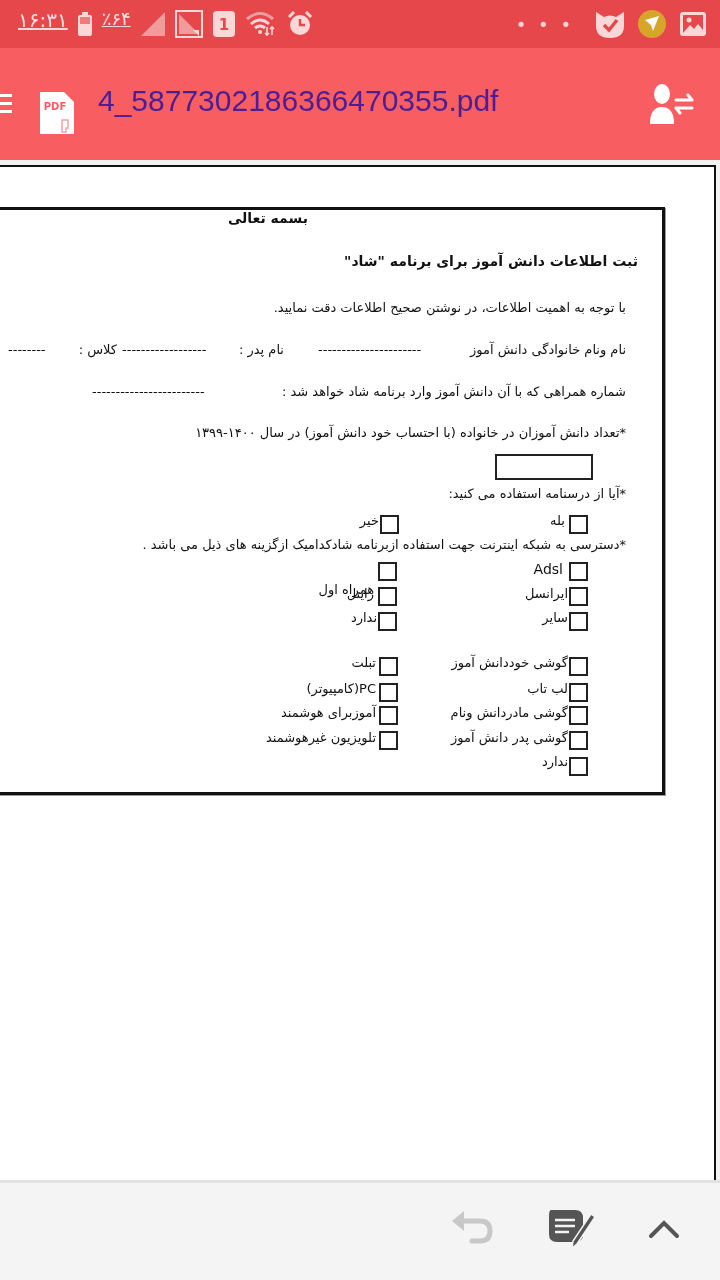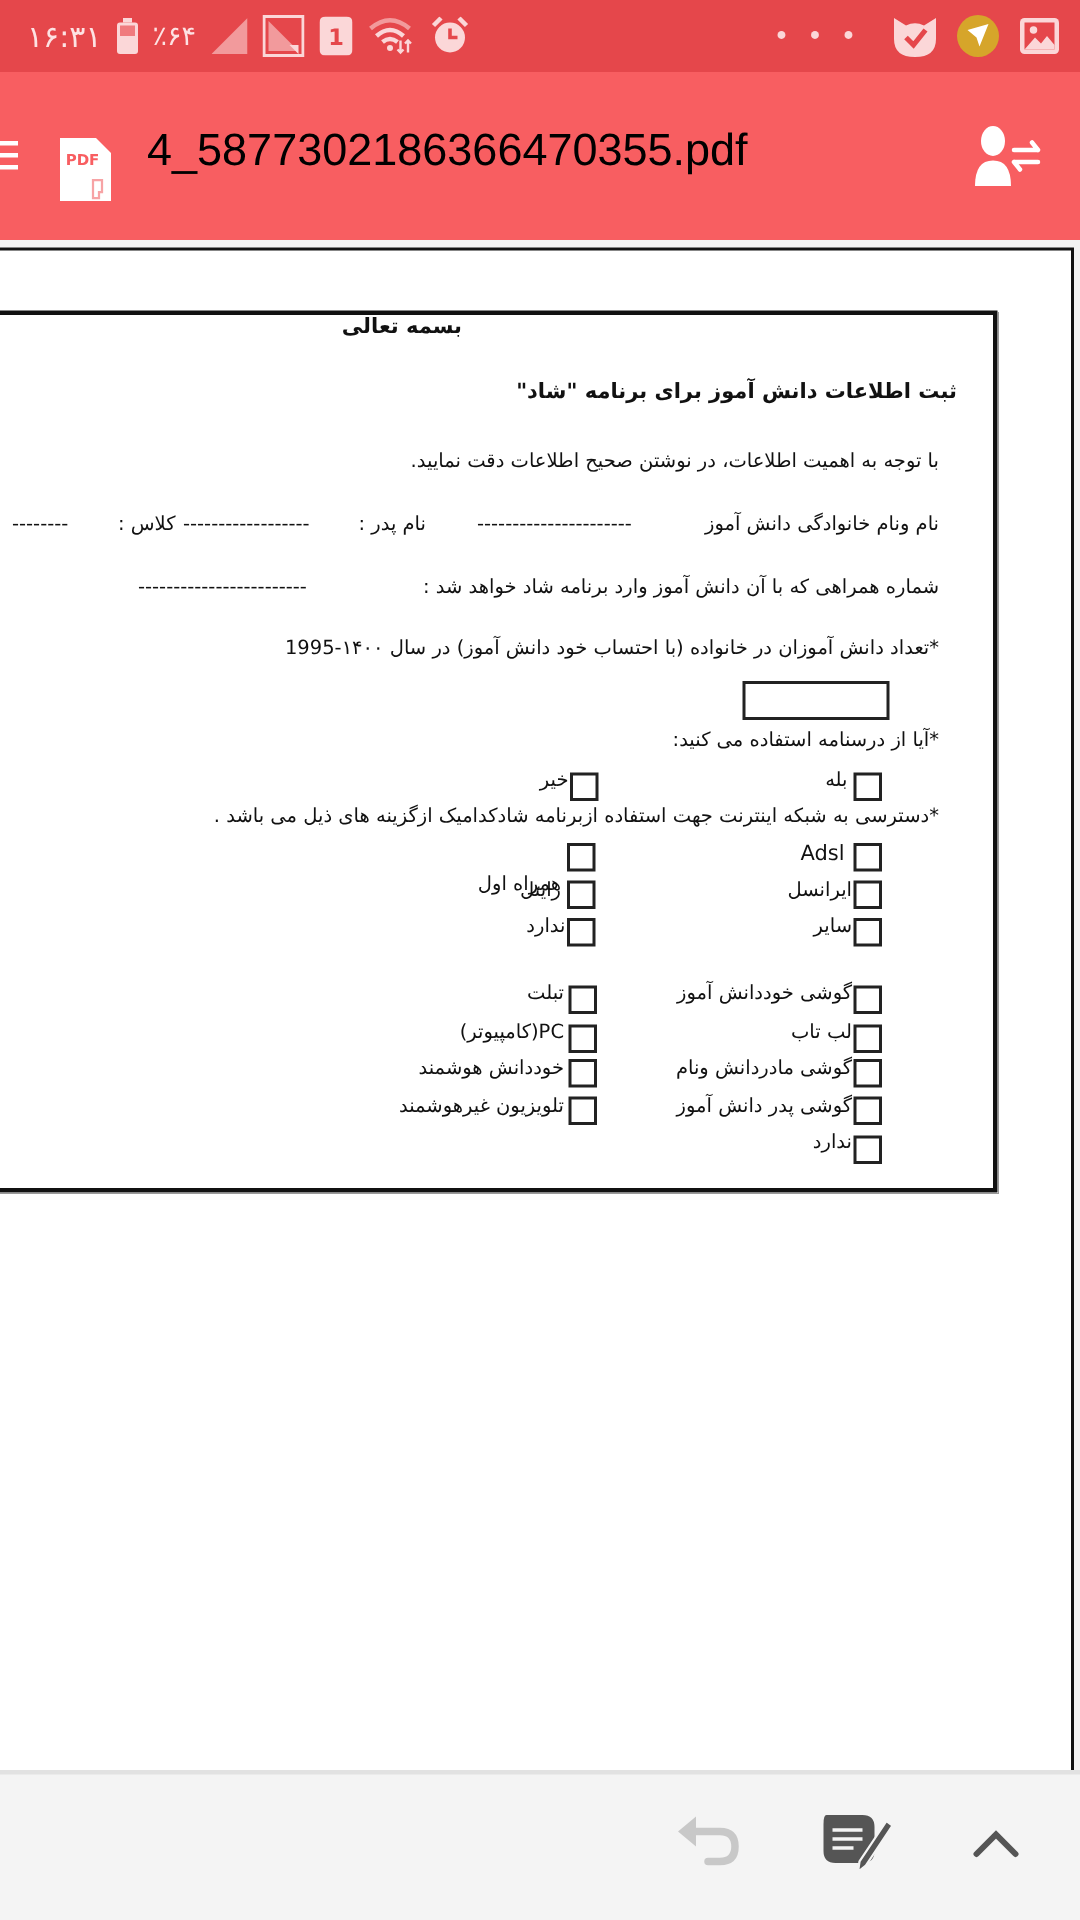--- a/index.html
+++ b/index.html
@@ -1,29 +1,29 @@
 <!DOCTYPE html>
 <html><head>
 <meta charset="utf-8">
 <style>
   * { box-sizing: border-box; margin: 0; padding: 0; }
   html, body { width: 720px; height: 1280px; overflow: hidden; background: #f2f2f2; font-family: "DejaVu Sans", sans-serif; }
   .status-bar { position: absolute; left: 0; top: 0; width: 720px; height: 48px; background: #e5474b; color: #fbd7d8; }
-  .status-bar .left { position: absolute; left: 18px; top: 8px; height: 32px; display: flex; align-items: center; gap: 10px; }
+  .status-bar .left { position: absolute; left: 18px; top: 8px; height: 32px; display: flex; gap: 10px; text-decoration: underline; }
   .status-bar .time { font-size: 20px; color: #fde2e3; letter-spacing: 1px; }
   .status-bar .pct { font-size: 18px; color: #fde2e3; }
   .status-bar .right { position: absolute; right: 14px; top: 8px; height: 32px; display: flex; align-items: center; gap: 14px; }
   .dots { font-size: 18px; letter-spacing: 3px; color: #fbd7d8; margin-right: 8px; }
   .ico { display: inline-flex; align-items: center; justify-content: center; }
 
   .app-bar { position: absolute; left: 0; top: 48px; width: 720px; height: 112px; background: #f85e61; }
   .app-bar .menu { position: absolute; left: 0; top: 46px; width: 12px; height: 22px; }
   .app-bar .menu span { display: block; height: 3px; background: #fff; margin-bottom: 5px; }
   .app-bar .pdf-icon { position: absolute; left: 40px; top: 44px; }
-  .app-bar .title { position: absolute; left: 98px; top: 36px; font-family: "Liberation Sans", sans-serif; font-size: 30px; color: #000000; }
+  .app-bar .title { position: absolute; left: 98px; top: 36px; font-family: "Liberation Sans", sans-serif; font-size: 30px; color: #4c1d95; }
   .app-bar .user-swap { position: absolute; right: 26px; top: 36px; }
 
   .viewer { position: absolute; left: 0; top: 160px; width: 720px; height: 1020px; background: #f2f2f2; overflow: hidden; }
   .page { position: absolute; left: -20px; top: 5px; width: 736px; height: 1030px; background: #fff; border: 2px solid #111; }
   .form-box { position: absolute; left: -30px; top: 40px; width: 713px; height: 588px; border: 3px solid #111; box-shadow: 1px 1px 0 #999; }
 
   .t { position: absolute; font-family: "DejaVu Sans", sans-serif; color: #111; white-space: nowrap; direction: rtl; }
   .b { font-weight: bold; }
   .cb { position: absolute; width: 19px; height: 19px; border: 2px solid #222; background: #fff; }
   .count-box { position: absolute; width: 98px; height: 26px; border: 2px solid #222; background: #fff; }
@@ -140,21 +140,21 @@
   <div class="t" style="right:94px; top:182px; font-size:13px;">نام ونام خانوادگی دانش آموز</div>
   <div class="t" style="left:318px; top:182px; font-size:13px;">----------------------</div>
   <div class="t" style="right:436px; top:182px; font-size:13px;">نام پدر :</div>
   <div class="t" style="left:122px; top:182px; font-size:13px;">------------------</div>
   <div class="t" style="right:603px; top:182px; font-size:13px;">کلاس :</div>
   <div class="t" style="left:8px; top:182px; font-size:13px;">--------</div>
 
   <div class="t" style="right:94px; top:224px; font-size:13px;">شماره همراهی که با آن دانش آموز وارد برنامه شاد خواهد شد :</div>
   <div class="t" style="left:92px; top:224px; font-size:13px;">------------------------</div>
 
-  <div class="t" style="right:94px; top:265px; font-size:13px;">*تعداد دانش آموزان در خانواده (با احتساب خود دانش آموز) در سال ۱۴۰۰-1995</div>
+  <div class="t" style="right:94px; top:265px; font-size:13px;">*تعداد دانش آموزان در خانواده (با احتساب خود دانش آموز) در سال ۱۴۰۰-۱۳۹۹</div>
   <div class="count-box" style="left:495px; top:294px;"></div>
 
   <div class="t" style="right:94px; top:326px; font-size:13px;">*آیا از درسنامه استفاده می کنید:</div>
   <div class="cb" style="left:569px; top:355px;"></div>
   <div class="t" style="right:155px; top:353px; font-size:13px;">بله</div>
   <div class="cb" style="left:380px; top:355px;"></div>
   <div class="t" style="right:341px; top:353px; font-size:13px;">خیر</div>
 
   <div class="t" style="right:94px; top:377px; font-size:13px;">*دسترسی به شبکه اینترنت جهت استفاده ازبرنامه شادکدامیک ازگزینه های ذیل می باشد .</div>
 
@@ -182,21 +182,21 @@
   <div class="cb" style="left:569px; top:571px;"></div>
   <div class="t" style="right:152px; top:570px; font-size:13px;">گوشی پدر دانش آموز</div>
   <div class="cb" style="left:569px; top:597px;"></div>
   <div class="t" style="right:152px; top:594px; font-size:13px;">ندارد</div>
 
   <div class="cb" style="left:379px; top:497px;"></div>
   <div class="t" style="right:344px; top:495px; font-size:13px;">تبلت</div>
   <div class="cb" style="left:379px; top:523px;"></div>
   <div class="t" style="right:344px; top:521px; font-size:13px;margin-left:12px;">PC(کامپیوتر)</div>
   <div class="cb" style="left:379px; top:546px;"></div>
-  <div class="t" style="right:344px; top:545px; font-size:13px;">خوددانش هوشمند</div>
+  <div class="t" style="right:344px; top:545px; font-size:13px;">آموزبرای هوشمند</div>
   <div class="cb" style="left:379px; top:571px;"></div>
   <div class="t" style="right:344px; top:570px; font-size:13px;">تلویزیون غیرهوشمند</div>
 </div>
 
 <div class="bottom-bar">
   <div class="btn" style="left:448px;">
     <span>
       <svg width="44" height="40" viewBox="0 0 44 40">
           <path d="M2 12 L14 2 V22 Z" fill="#c8c8c8"></path>
           <path d="M12 12 H30 Q40 12 40 22 Q40 32 30 32 H22" stroke="#c8c8c8" stroke-width="5" fill="none" stroke-linecap="round"></path>

